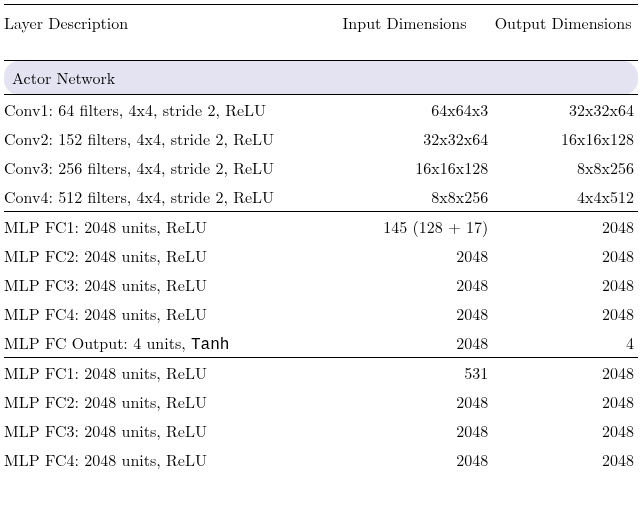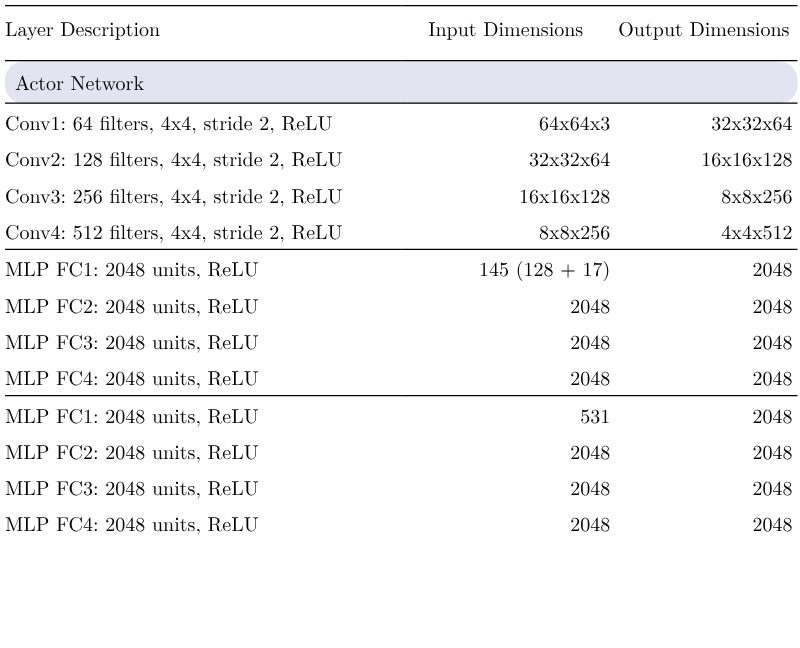--- a/index.html
+++ b/index.html
@@ -21,21 +21,21 @@
     width: 100%;
     border-collapse: collapse;
     table-layout: fixed;
   }
   col.c1 { width: 50%; }
   col.c2 { width: 27%; }
   col.c3 { width: 23%; }
   th {
     font-weight: 400;
     text-align: left;
-    padding: 6px 4px 14px 0;
+    padding: 6px 4px 26px 0;
     margin-top: 20px;
   }
   th.hdr-input, th.hdr-output { text-align: center; }
   td {
     padding: 3px 4px 3px 0;
     vertical-align: middle;
   }
   td.desc { text-align: left; white-space: nowrap; }
   td.num  { text-align: right; white-space: nowrap; }
   tr.section td {
@@ -68,21 +68,21 @@
     <tr class="section rule-mid">
       <td colspan="3">Actor Network</td>
     </tr>
 
     <tr class="rule-mid">
       <td class="desc">Conv1: 64 filters, 4x4, stride 2, ReLU</td>
       <td class="num">64x64x3</td>
       <td class="num">32x32x64</td>
     </tr>
     <tr>
-      <td class="desc">Conv2: 128 filters, 4x4, stride 2, ReLU</td>
+      <td class="desc">Conv2: 152 filters, 4x4, stride 2, ReLU</td>
       <td class="num">32x32x64</td>
       <td class="num">16x16x128</td>
     </tr>
     <tr>
       <td class="desc">Conv3: 256 filters, 4x4, stride 2, ReLU</td>
       <td class="num">16x16x128</td>
       <td class="num">8x8x256</td>
     </tr>
     <tr>
       <td class="desc">Conv4: 512 filters, 4x4, stride 2, ReLU</td>
@@ -103,20 +103,27 @@
     <tr>
       <td class="desc">MLP FC3: 2048 units, ReLU</td>
       <td class="num">2048</td>
       <td class="num">2048</td>
     </tr>
     <tr>
       <td class="desc">MLP FC4: 2048 units, ReLU</td>
       <td class="num">2048</td>
       <td class="num">2048</td>
     </tr>
+    <tr>
+      <td class="desc">
+        <span>MLP FC Output: 4 units, </span><span class="tt">Tanh</span>
+      </td>
+      <td class="num">2048</td>
+      <td class="num">4</td>
+    </tr>
 
 
     <tr class="rule-mid">
       <td class="desc">MLP FC1: 2048 units, ReLU</td>
       <td class="num">531</td>
       <td class="num">2048</td>
     </tr>
     <tr>
       <td class="desc">MLP FC2: 2048 units, ReLU</td>
       <td class="num">2048</td>

